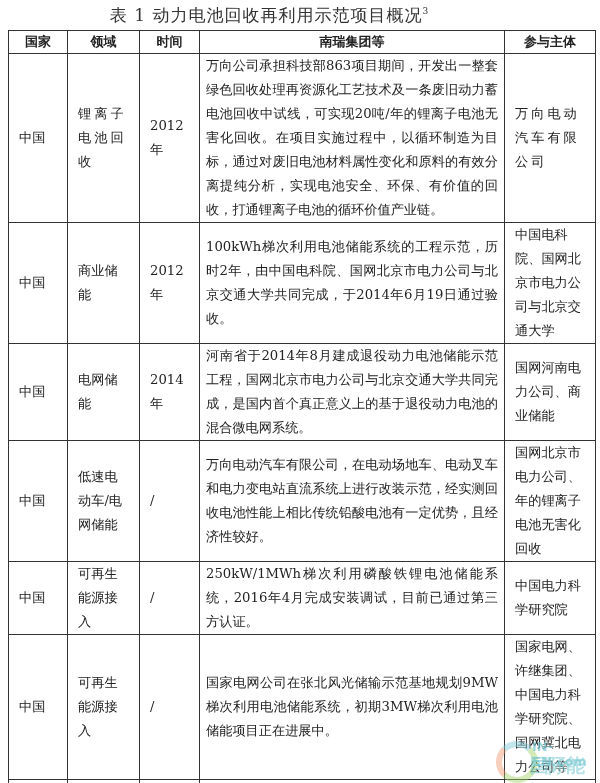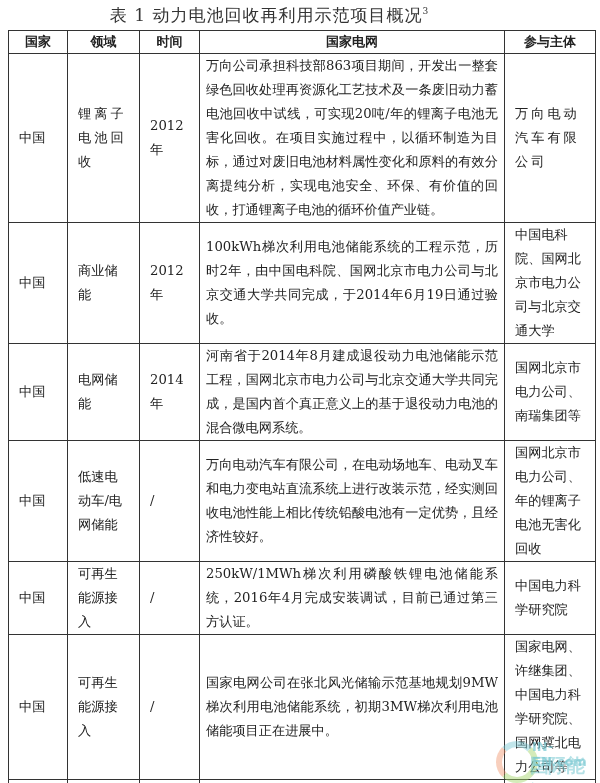--- a/index.html
+++ b/index.html
@@ -57,21 +57,21 @@
     <col style="width:72px">
     <col style="width:60px">
     <col style="width:305px">
     <col style="width:91px">
   </colgroup>
   <thead>
     <tr>
       <th>国家</th>
       <th>领域</th>
       <th>时间</th>
-      <th>国家电网</th>
+      <th>南瑞集团等</th>
       <th>参与主体</th>
     </tr>
   </thead>
   <tbody>
     <tr style="height:155px">
       <td>中国</td>
       <td style="letter-spacing:3px">锂离子电池回收</td>
       <td class="time">2012年</td>
       <td class="desc">万向公司承担科技部863项目期间，开发出一整套绿色回收处理再资源化工艺技术及一条废旧动力蓄电池回收中试线，可实现20吨/年的锂离子电池无害化回收。在项目实施过程中，以循环制造为目标，通过对废旧电池材料属性变化和原料的有效分离提纯分析，实现电池安全、环保、有价值的回收，打通锂离子电池的循环价值产业链。</td>
       <td style="letter-spacing:3px">万向电动汽车有限公司</td>
@@ -81,21 +81,21 @@
       <td>商业储能</td>
       <td class="time">2012年</td>
       <td class="desc">100kWh梯次利用电池储能系统的工程示范，历时2年，由中国电科院、国网北京市电力公司与北京交通大学共同完成，于2014年6月19日通过验收。</td>
       <td>中国电科院、国网北京市电力公司与北京交通大学</td>
     </tr>
     <tr style="height:90px">
       <td>中国</td>
       <td>电网储能</td>
       <td class="time">2014年</td>
       <td class="desc">河南省于2014年8月建成退役动力电池储能示范工程，国网北京市电力公司与北京交通大学共同完成，是国内首个真正意义上的基于退役动力电池的混合微电网系统。</td>
-      <td>国网北京市电力公司、南瑞集团等</td>
+      <td>国网河南电力公司、商业储能</td>
     </tr>
     <tr style="height:110px">
       <td>中国</td>
       <td>低速电动车/电网储能</td>
       <td class="time">/</td>
       <td class="desc">万向电动汽车有限公司，在电动场地车、电动叉车和电力变电站直流系统上进行改装示范，经实测回收电池性能上相比传统铅酸电池有一定优势，且经济性较好。</td>
       <td>国网北京市电力公司、年的锂离子电池无害化回收</td>
     </tr>
     <tr style="height:50px">
       <td>中国</td>

